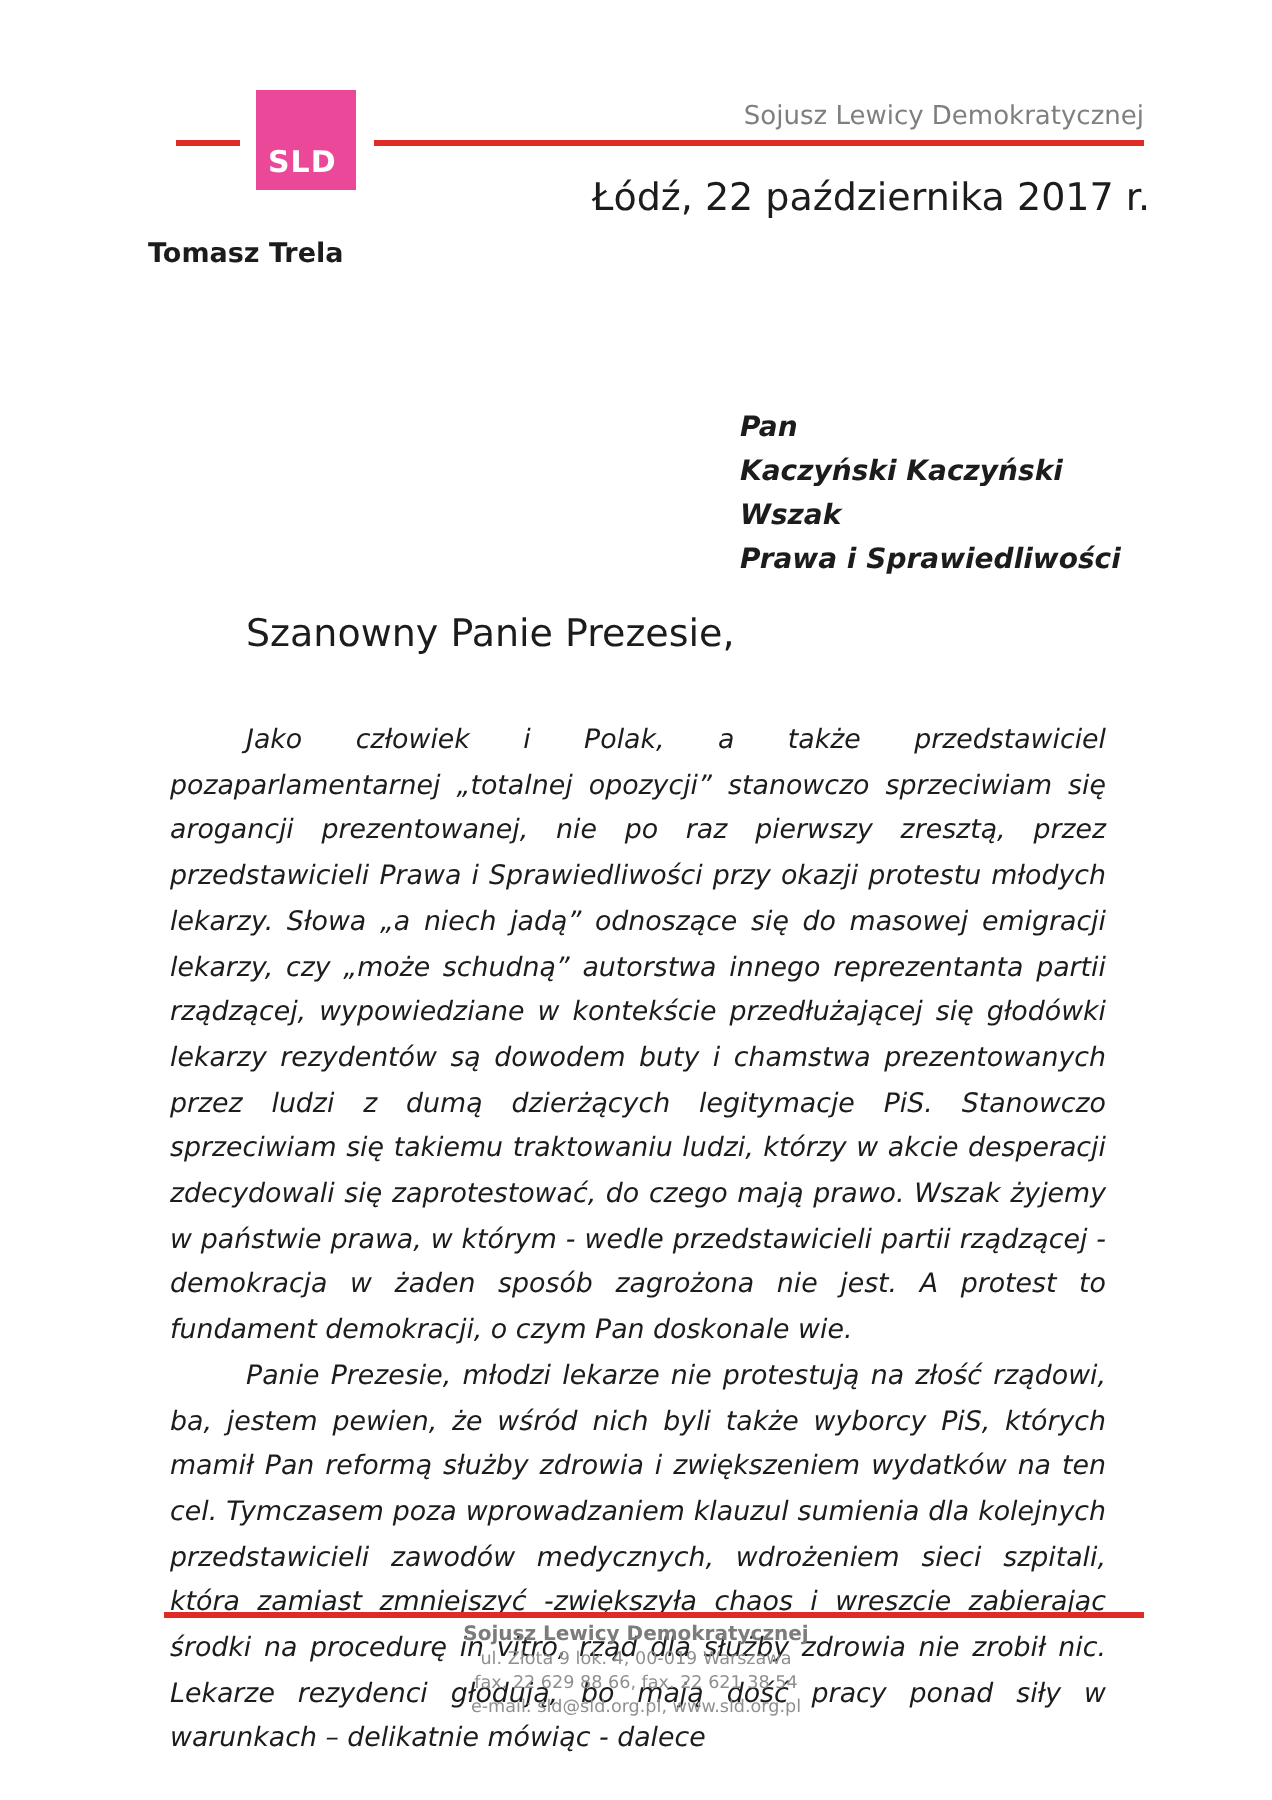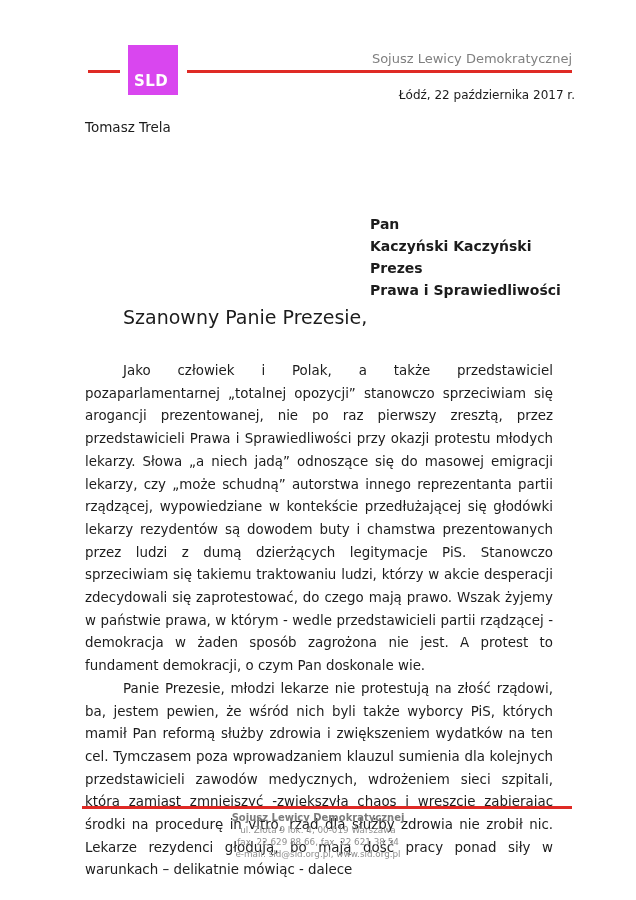--- a/index.html
+++ b/index.html
@@ -10,62 +10,62 @@
     background: #ffffff;
     font-family: "DejaVu Sans", "Liberation Sans", sans-serif;
     color: #1c1c1c;
     overflow: hidden;
   }
 
   
   .logo-square {
     position: absolute; left: 128px; top: 45px;
     width: 50px; height: 50px;
-    background: #d946ef;
+    background: #ec4899;
     display: flex; align-items: flex-end;
   }
   .logo-square span {
     color: #ffffff; font-weight: bold;
     font-size: 15px; letter-spacing: 0.5px;
     padding: 0 0 5px 6px;
   }
   .rule { position: absolute; height: 3px; background: #df2a25; }
   .rule-left  { left: 88px;  top: 70px; width: 32px; }
   .rule-right { left: 187px; top: 70px; width: 385px; }
   .org-name {
     position: absolute; right: 64px; top: 51px;
     color: #7f7f7f; font-size: 13px;
   }
 
   
   .dateline {
     position: absolute; right: 61px; top: 88px;
-    font-size: 12px;
+    font-size: 19px;
   }
   .sender {
-    position: absolute; left: 85px; top: 114px;
-    font-size: 13.5px; line-height: 27px;
+    position: absolute; left: 74px; top: 114px;
+    font-size: 13.5px; line-height: 27px; font-weight: bold;
   }
   .recipient {
-    position: absolute; left: 370px; top: 213px;
-    font-size: 14px; font-weight: bold; line-height: 22px;
+    position: absolute; left: 370px; top: 203px;
+    font-size: 14px; font-weight: bold; line-height: 22px; font-style: italic;
   }
 
   
   .salutation {
     position: absolute; left: 123px; top: 306px;
     font-size: 19px; 
   }
   .letter-body {
     position: absolute; left: 85px; top: 360px;
     width: 468px;
     font-size: 13.4px; line-height: 22.7px;
     text-align: justify;
   }
-  .letter-body p { margin: 0; text-indent: 38px; }
+  .letter-body p { margin: 0; text-indent: 38px; font-style: italic; }
 
   
   .footer-rule { left: 82px; top: 806px; width: 490px; }
   .footer {
     position: absolute; left: 0; top: 812px; width: 636px;
     text-align: center; color: #8f8f8f; line-height: 12px;
   }
   .footer .f-org { font-size: 10px; font-weight: bold; color: #7c7c7c; }
   .footer .f-line { font-size: 8.8px; }
 </style>
@@ -83,21 +83,21 @@
 
   <div class="dateline">Łódź, 22 października 2017 r.</div>
 
   <div class="sender">
     <div>Tomasz Trela</div>
   </div>
 
   <div class="recipient">
     <div>Pan</div>
     <div>Kaczyński Kaczyński</div>
-    <div>Prezes</div>
+    <div>Wszak</div>
     <div>Prawa i Sprawiedliwości</div>
   </div>
 
   <div class="salutation">Szanowny Panie Prezesie,</div>
 
   <div class="letter-body">
     <p>Jako człowiek i Polak, a także przedstawiciel pozaparlamentarnej „totalnej opozycji” stanowczo sprzeciwiam się arogancji prezentowanej, nie po raz pierwszy zresztą, przez przedstawicieli Prawa i Sprawiedliwości przy okazji protestu młodych lekarzy. Słowa „a niech jadą” odnoszące się do masowej emigracji lekarzy, czy „może schudną” autorstwa innego reprezentanta partii rządzącej, wypowiedziane w kontekście przedłużającej się głodówki lekarzy rezydentów są dowodem buty i chamstwa prezentowanych przez ludzi z dumą dzierżących legitymacje PiS. Stanowczo sprzeciwiam się takiemu traktowaniu ludzi, którzy w akcie desperacji zdecydowali się zaprotestować, do czego mają prawo. Wszak żyjemy w państwie prawa, w którym - wedle przedstawicieli partii rządzącej - demokracja w żaden sposób zagrożona nie jest. A protest to fundament demokracji, o czym Pan doskonale wie.</p>
     <p>Panie Prezesie, młodzi lekarze nie protestują na złość rządowi, ba, jestem pewien, że wśród nich byli także wyborcy PiS, których mamił Pan reformą służby zdrowia i zwiększeniem wydatków na ten cel. Tymczasem poza wprowadzaniem klauzul sumienia dla kolejnych przedstawicieli zawodów medycznych, wdrożeniem sieci szpitali, która zamiast zmniejszyć -zwiększyła chaos i wreszcie zabierając środki na procedurę in vitro, rząd dla służby zdrowia nie zrobił nic. Lekarze rezydenci głodują, bo mają dość pracy ponad siły w warunkach – delikatnie mówiąc - dalece</p>
   </div>
 

